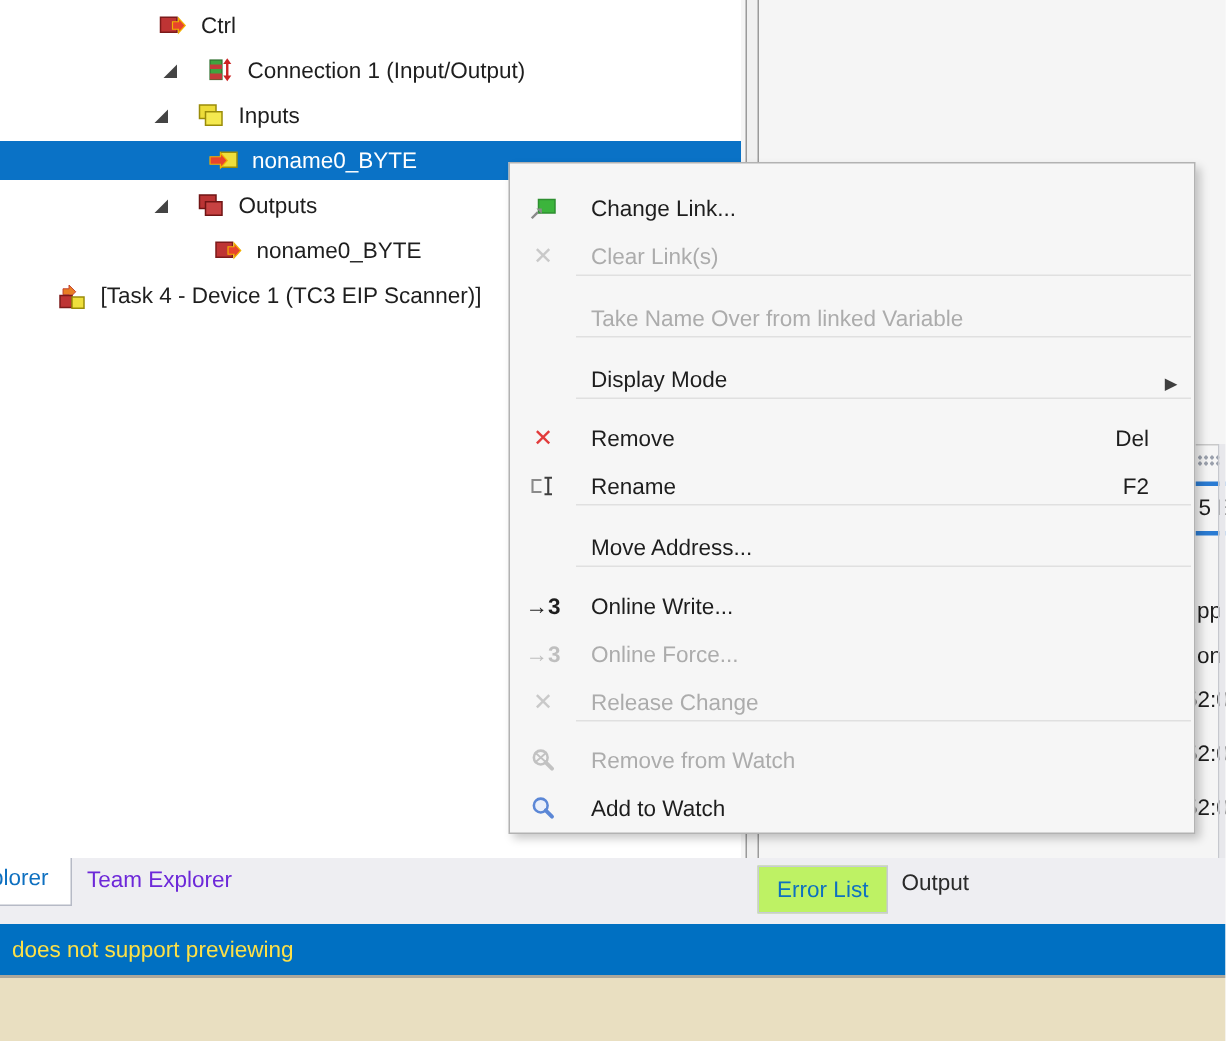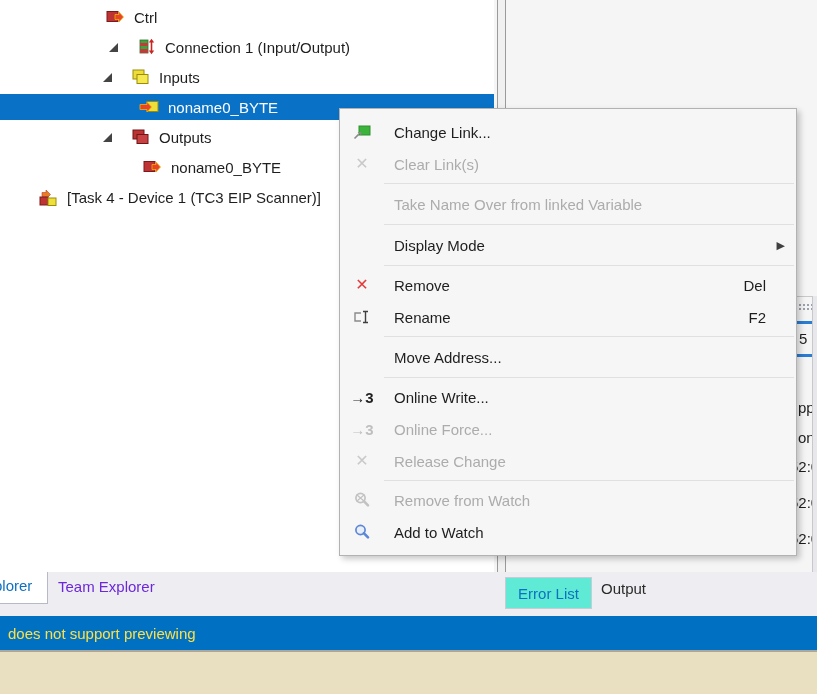--- a/index.html
+++ b/index.html
@@ -26,35 +26,35 @@
   .frag{position:absolute;z-index:1;white-space:nowrap;color:#1E1E1E}
   .vline2{position:absolute;left:812px;top:296px;width:1px;height:276px;background:#C6C8CE;z-index:1}
   .rightfill{position:absolute;left:813px;top:296px;width:4px;height:276px;background:#E8E8EC;z-index:1}
 
   
   .tabstrip{position:absolute;left:0;top:572px;width:817px;height:44px;background:#EEEEF2;z-index:2}
   .active-tab{position:absolute;left:0;top:0;width:47px;height:31px;background:#FFF;
               border-right:1px solid #B6BAC6;border-bottom:1px solid #B6BAC6;overflow:hidden}
   .active-tab span{position:absolute;left:-6px;top:5px;color:#0E70C0;white-space:nowrap}
   .team-tab{position:absolute;left:58px;top:6px;color:#6d28d9}
-  .errorlist-tab{position:absolute;left:505px;top:5px;width:87px;height:32px;background:#5eead4;
+  .errorlist-tab{position:absolute;left:505px;top:5px;width:87px;height:32px;background:#bef264;
                  border:1px solid #C8CAD6;box-sizing:border-box;display:flex;align-items:center;
                  justify-content:center;color:#0E70C0}
   .output-tab{position:absolute;left:601px;top:8px;color:#2A2A2A}
 
   
   .statusbar{position:absolute;left:0;top:616px;width:817px;height:34px;background:#0070C2;color:#fde047;
              display:flex;align-items:center;padding-left:8px;box-sizing:border-box;z-index:3}
   .desktop{position:absolute;left:0;top:650px;width:817px;height:44px;background:#E9DFC1;
            border-top:2px solid #ABA79B;box-sizing:border-box;z-index:3}
 
   
   .menu{position:absolute;left:339px;top:108px;width:458px;box-sizing:border-box;background:#F6F6F6;
         border:1px solid #B2B2B2;box-shadow:3px 3px 6px rgba(0,0,0,.22);padding:7px 0;z-index:5}
-  .mi{position:relative;height:32px;display:flex;align-items:center}
+  .mi{position:relative;height:32px;display:flex;align-items:flex-end}
   .mi.tall{height:34px}
   .micon{width:22px;margin-left:11px;display:flex;align-items:center;justify-content:center;flex:0 0 auto}
   .mlabel{margin-left:21px;white-space:nowrap}
   .mi.disabled{color:#ACACAC}
   .shortcut{position:absolute;right:30px}
   .subarrow{position:absolute;right:11px;font-size:11px;color:#3F3F3F}
   .msep{height:1px;background:#E0E0E0;margin:3px 2px 3px 44px}
   .xgray{color:#C9C9C9;font-size:16px;line-height:1}
   .xred{color:#E23B3B;font-size:16px;line-height:1}
   .ow{font-weight:bold;color:#1E1E1E}

